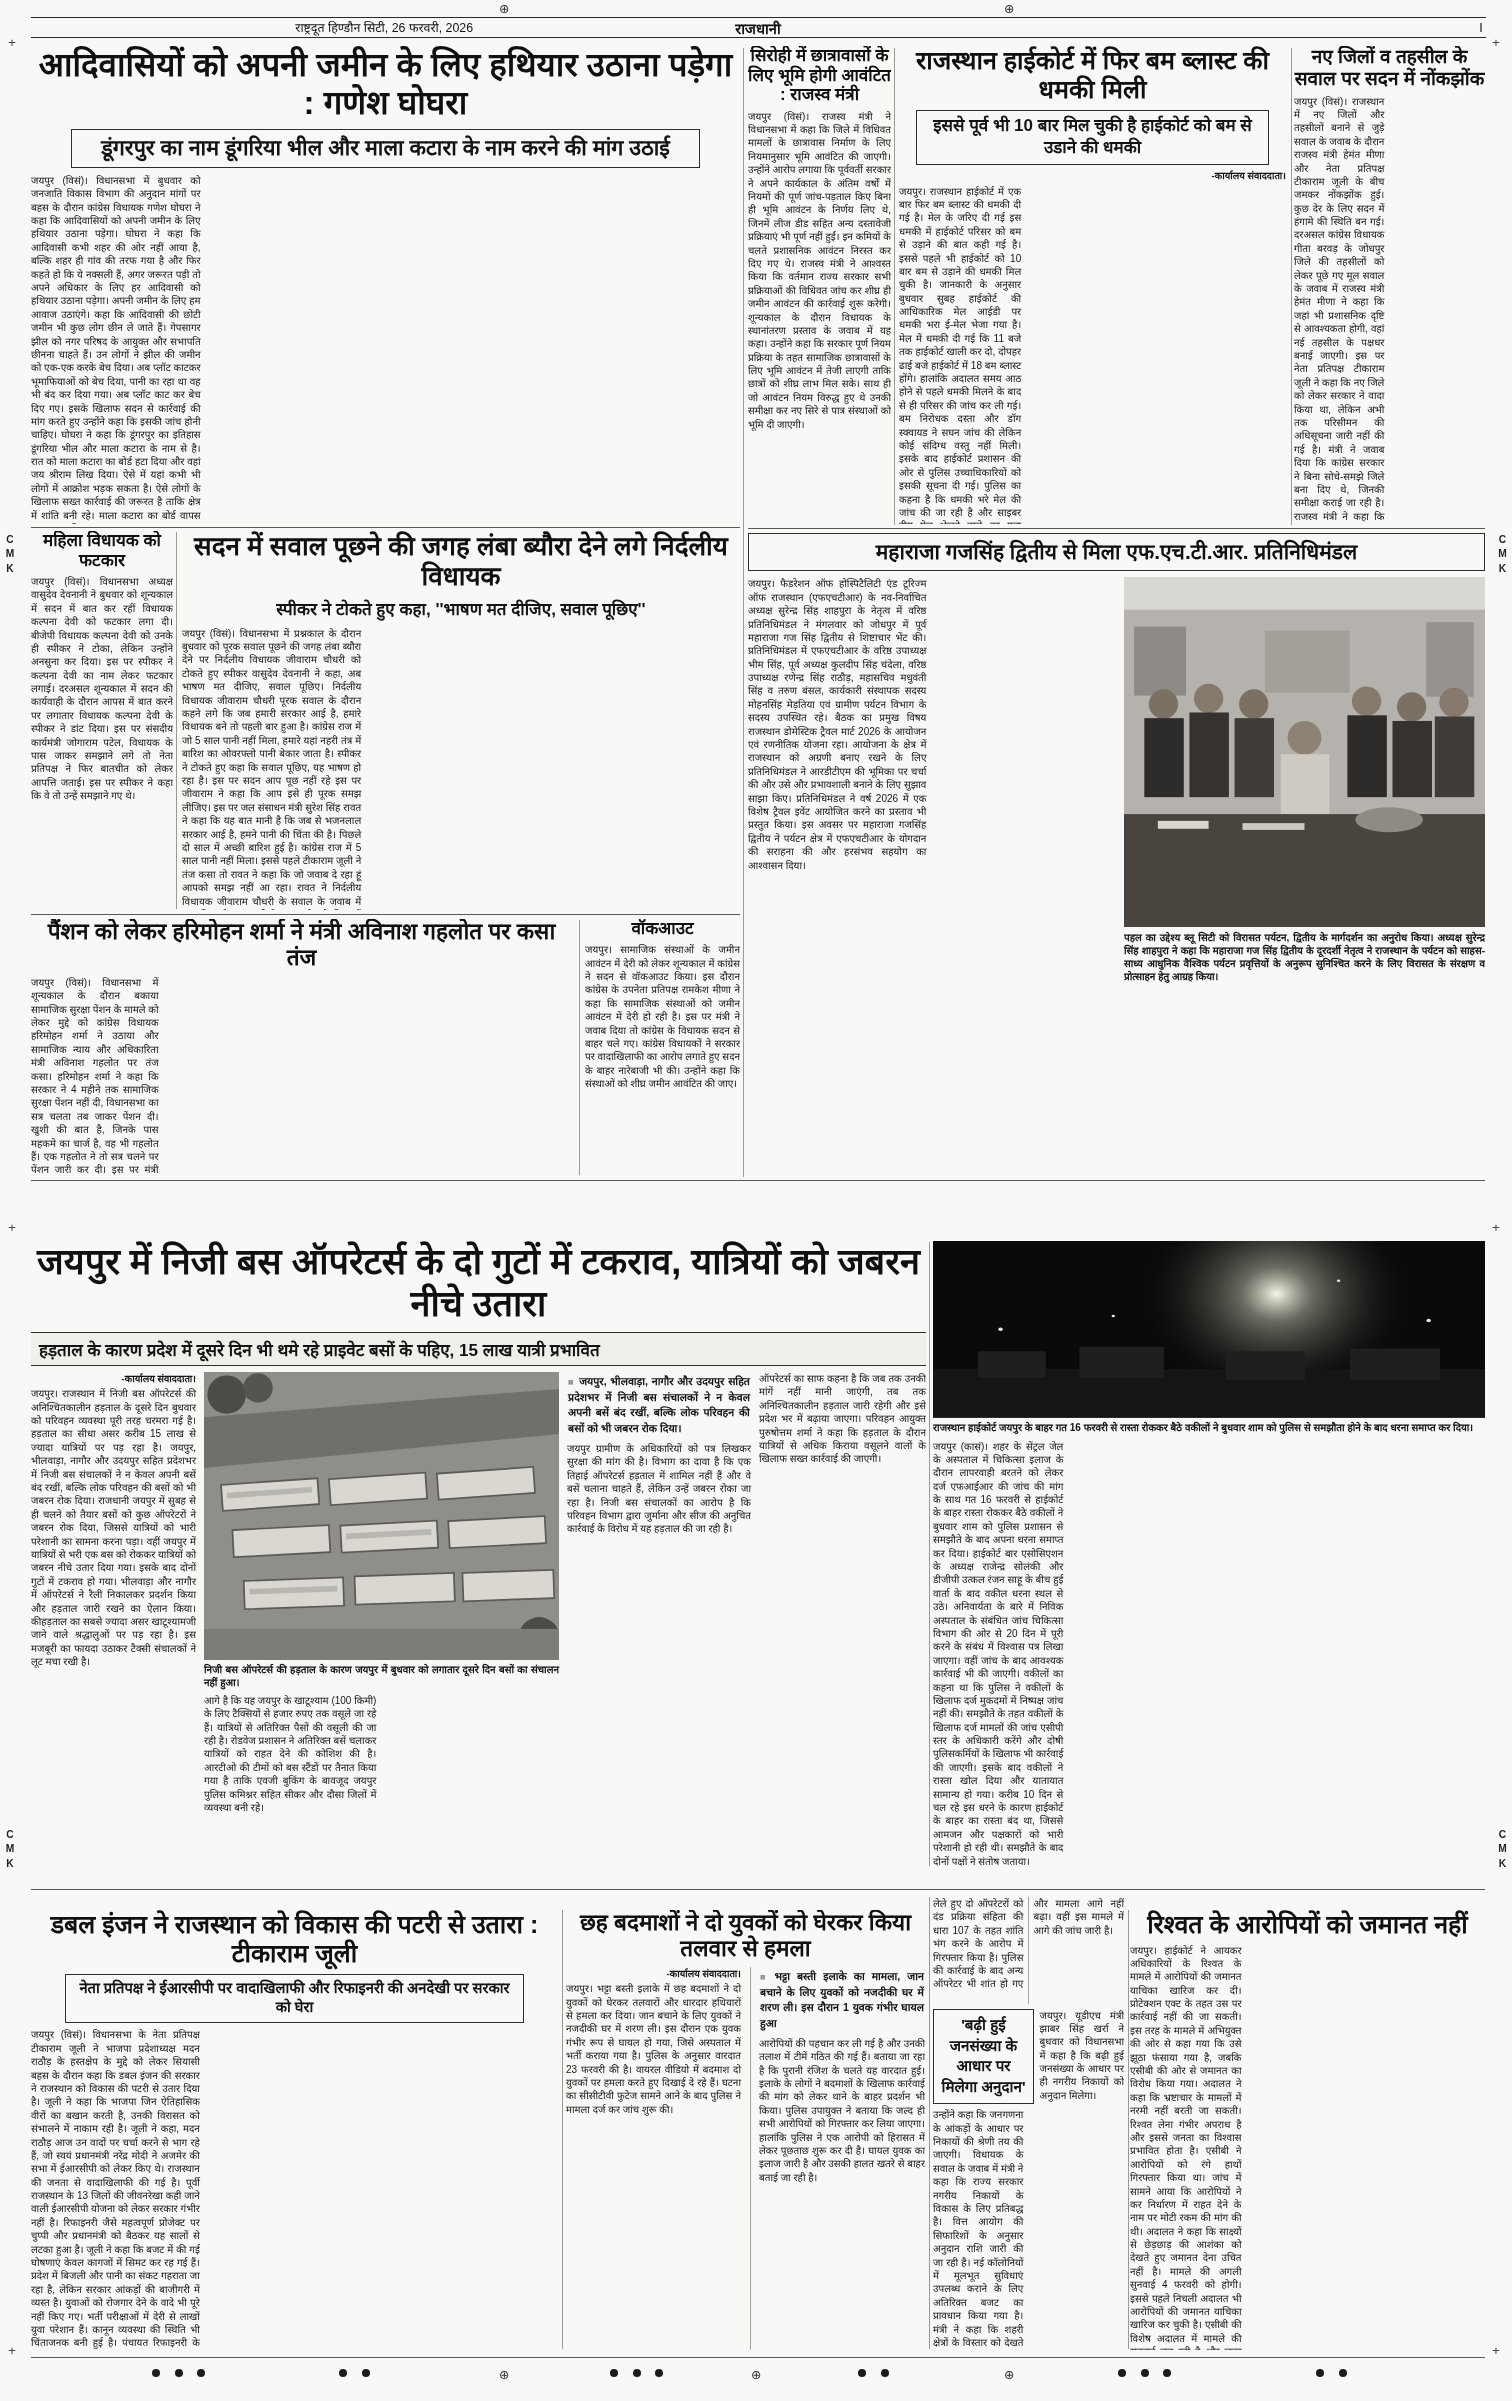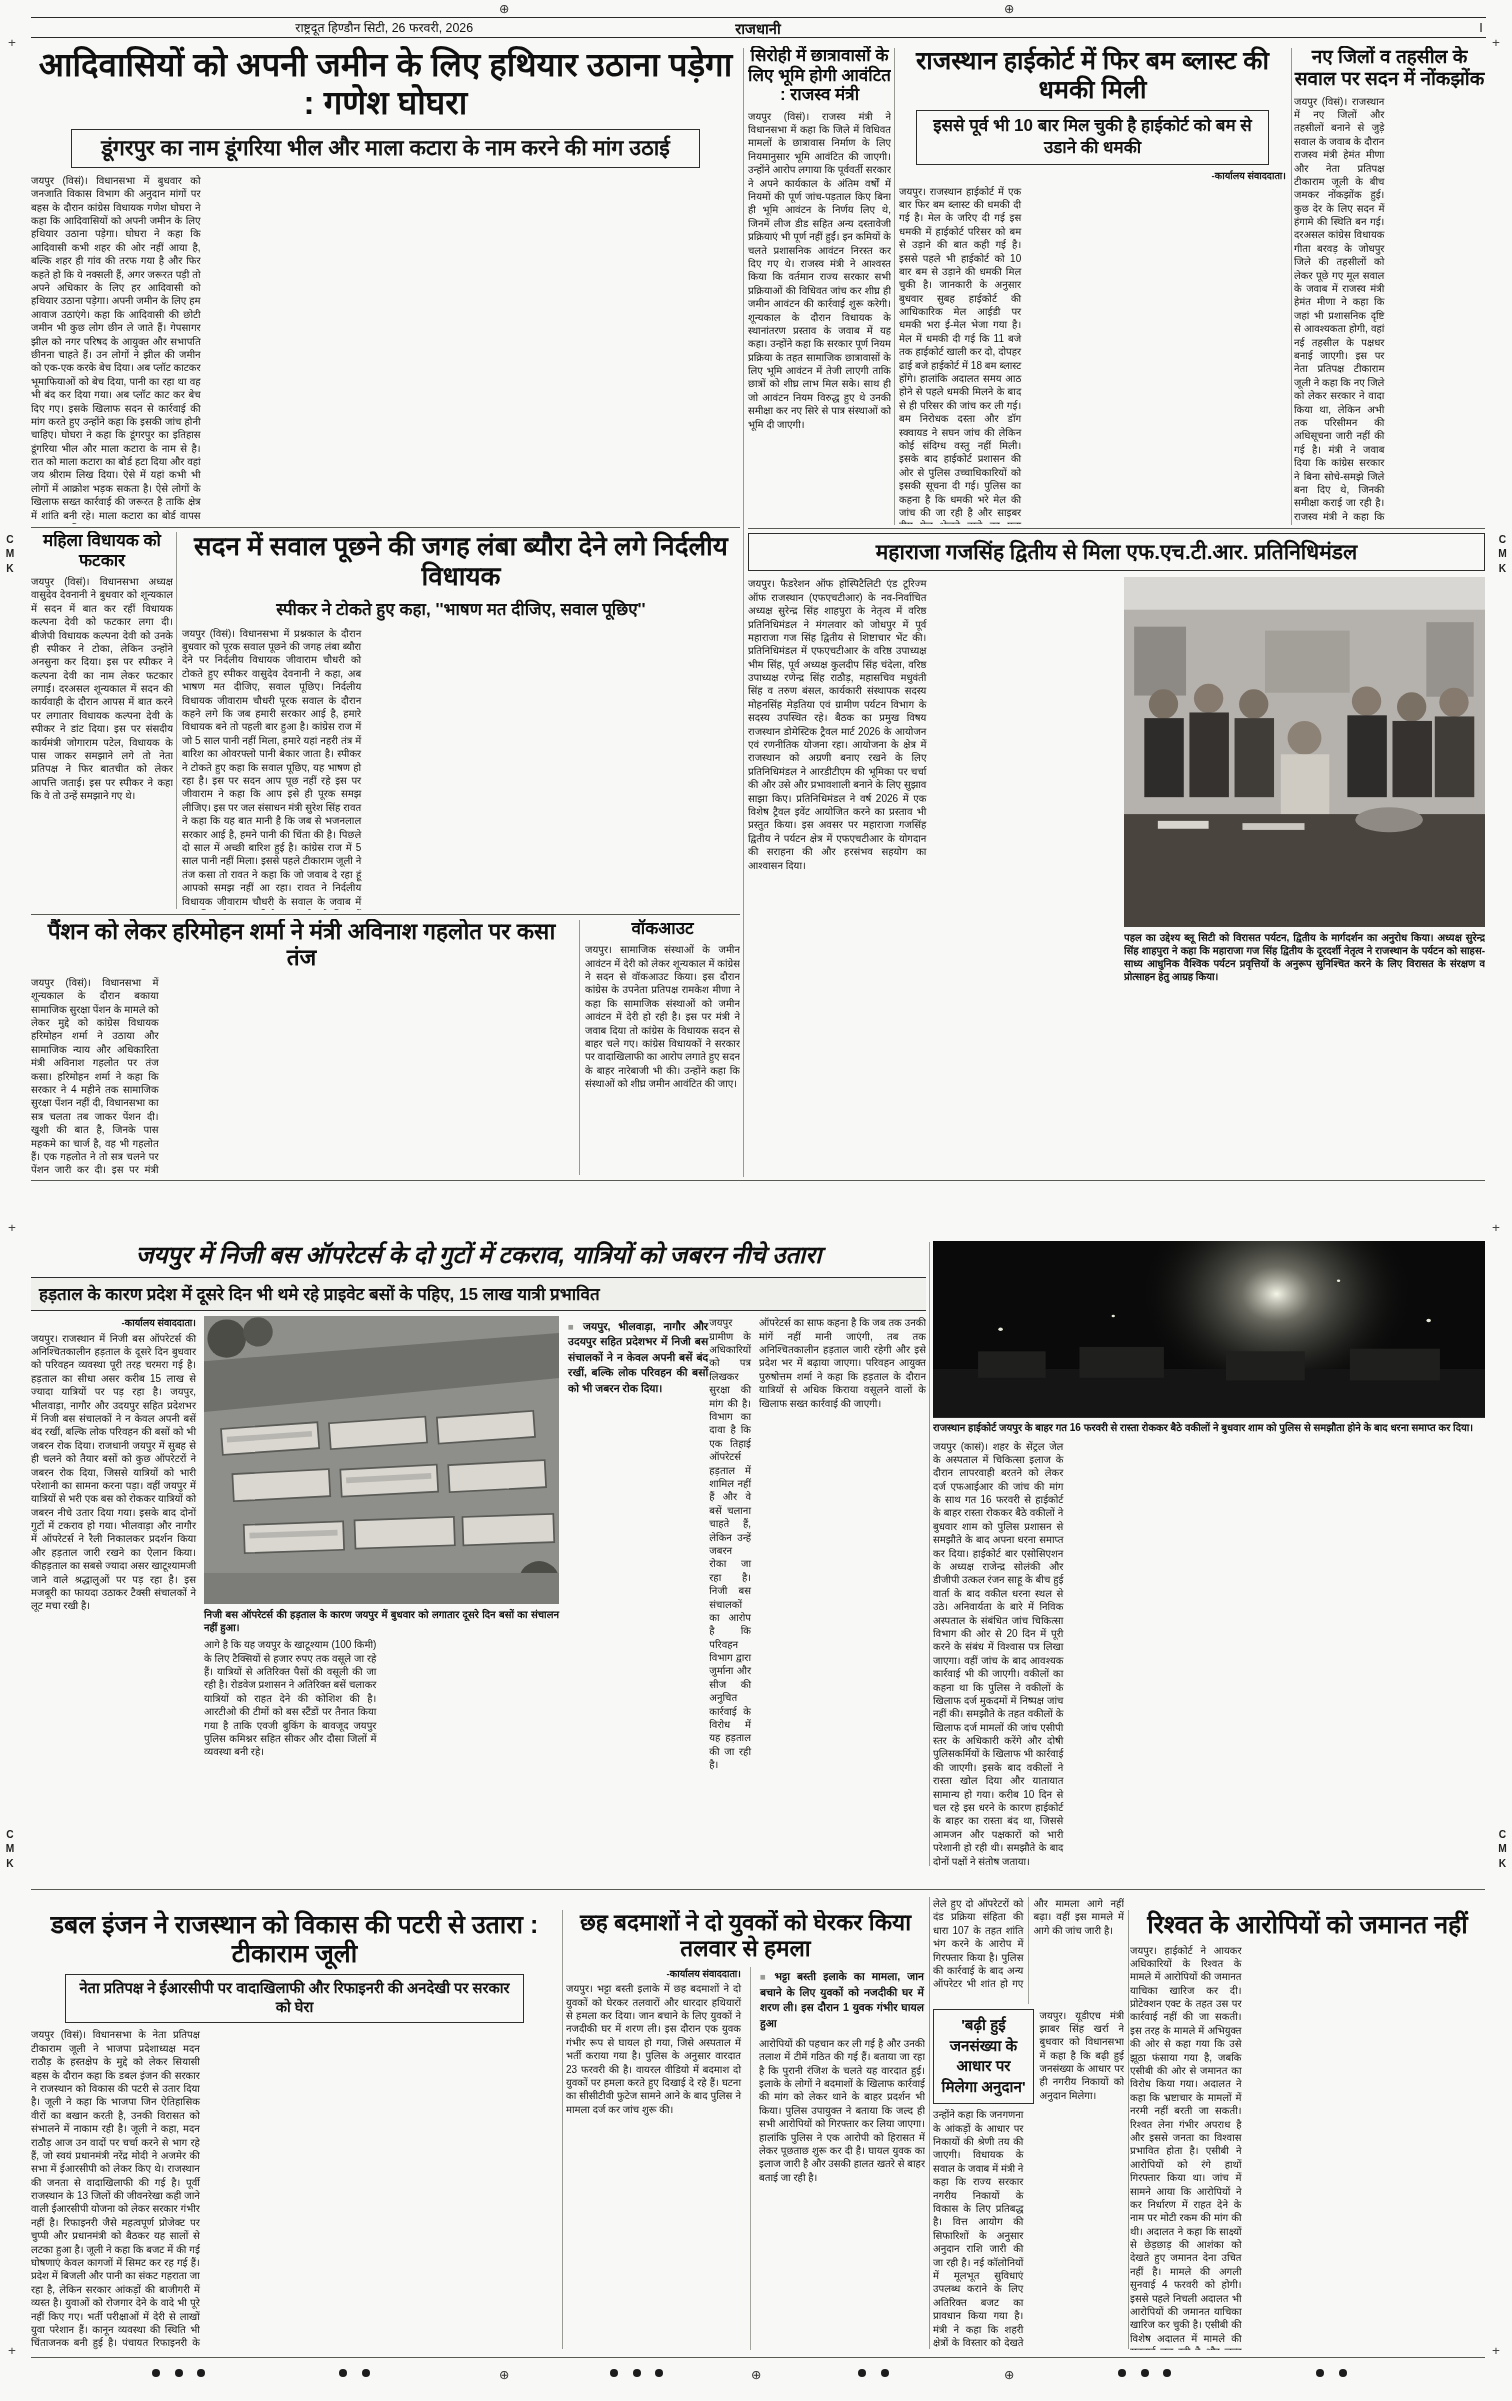--- a/index.html
+++ b/index.html
@@ -8,21 +8,21 @@
   
   .masthead{position:absolute;left:31px;top:17px;width:1455px;height:19px;
             border-top:1.1px solid #2a2a2a;border-bottom:0.6px solid #2a2a2a;
             display:flex;align-items:center;font-size:12.4px;}
   .masthead .mh-left{flex:1;text-align:center;padding-left:2.3px;}
   .masthead .mh-center{flex:0 0 auto;font-weight:bold;font-size:14.7px;}
   .masthead .mh-right{flex:1;text-align:right;padding-right:3.4px;font-size:13.6px;}
   
   .art{position:absolute;overflow:hidden;display:flex;flex-direction:column;}
   .hl{margin:0 0 4.5px 0;text-align:center;font-weight:bold;line-height:1.16;color:#101010;}
-  .hl-58{font-size:33px;} .hl-64{font-size:24px;font-style:italic;} .hl-56{font-size:21px;}
+  .hl-58{font-size:33px;} .hl-64{font-size:36px;} .hl-56{font-size:21px;}
   .hl-46{font-size:26px;} .hl-44{font-size:25px;} .hl-42{font-size:22.6px;}
   .hl-34{font-size:19px;} .hl-30{font-size:17px;}
   .subbox{border:1.7px solid #2e2e2e;text-align:center;font-weight:bold;
           padding:4.5px 10.2px;margin:2.3px 40px 5.6px 40px;line-height:1.3;}
   .subbox-38{font-size:21.5px;} .subbox-30{font-size:17px;} .subbox-26{font-size:14.7px;}
   .subline{text-align:center;font-weight:bold;font-size:17px;margin:1.1px 0 6.8px 0;}
   .subbar{border-top:1.7px solid #2e2e2e;border-bottom:1.7px solid #2e2e2e;background:#efefec;
           font-weight:bold;font-size:17px;padding:4.5px 8px;margin:3.4px 0 5.6px 0;}
   .byline{font-weight:bold;font-size:9.6px;text-align:right;margin:0 0 2.3px 0;}
   .body{flex:1;text-align:justify;font-size:10px;line-height:1.34;
@@ -166,21 +166,21 @@
           <g fill="#b8b6b0">
             <rect x="40" y="214" width="150" height="10" transform="rotate(-4 40 214)"></rect>
             <rect x="250" y="286" width="150" height="10" transform="rotate(-3 250 286)"></rect>
             <rect x="80" y="384" width="155" height="10" transform="rotate(-2 80 384)"></rect>
           </g>
           <rect x="0" y="455" width="625" height="55" fill="#7c7c78"></rect>
         </svg>
         <div class="caption">निजी बस ऑपरेटर्स की हड़ताल के कारण जयपुर में बुधवार को लगातार दूसरे दिन बसों का संचालन नहीं हुआ।</div>
         <div class="body c2" style="margin-top:4.5px">आगे है कि यह जयपुर के खाटूश्याम (100 किमी) के लिए टैक्सियों से हजार रुपए तक वसूले जा रहे हैं। यात्रियों से अतिरिक्त पैसों की वसूली की जा रही है। रोडवेज प्रशासन ने अतिरिक्त बसें चलाकर यात्रियों को राहत देने की कोशिश की है। आरटीओ की टीमों को बस स्टैंडों पर तैनात किया गया है ताकि एवजी बुकिंग के बावजूद जयपुर पुलिस कमिश्नर सहित सीकर और दौसा जिलों में व्यवस्था बनी रहे।</div>
       </div>
-      <div style="display:flex;flex-direction:row;min-height:0">
+      <div style="display:flex;flex-direction:column;min-height:0">
         <div class="bulletbox">
           <span class="bullet-sq">■</span><span>जयपुर, भीलवाड़ा, नागौर और उदयपुर सहित प्रदेशभर में निजी बस संचालकों ने न केवल अपनी बसें बंद रखीं, बल्कि लोक परिवहन की बसों को भी जबरन रोक दिया।</span>
         </div>
         <div class="body c1">जयपुर ग्रामीण के अधिकारियों को पत्र लिखकर सुरक्षा की मांग की है। विभाग का दावा है कि एक तिहाई ऑपरेटर्स हड़ताल में शामिल नहीं हैं और वे बसें चलाना चाहते हैं, लेकिन उन्हें जबरन रोका जा रहा है। निजी बस संचालकों का आरोप है कि परिवहन विभाग द्वारा जुर्माना और सीज की अनुचित कार्रवाई के विरोध में यह हड़ताल की जा रही है।</div>
       </div>
       <div class="body c1">ऑपरेटर्स का साफ कहना है कि जब तक उनकी मांगें नहीं मानी जाएंगी, तब तक अनिश्चितकालीन हड़ताल जारी रहेगी और इसे प्रदेश भर में बढ़ाया जाएगा। परिवहन आयुक्त पुरुषोत्तम शर्मा ने कहा कि हड़ताल के दौरान यात्रियों से अधिक किराया वसूलने वालों के खिलाफ सख्त कार्रवाई की जाएगी।</div>
     </div>
   </section>
 
   <section class="art" style="left:933px;top:1241px;width:552px;height:627px">

